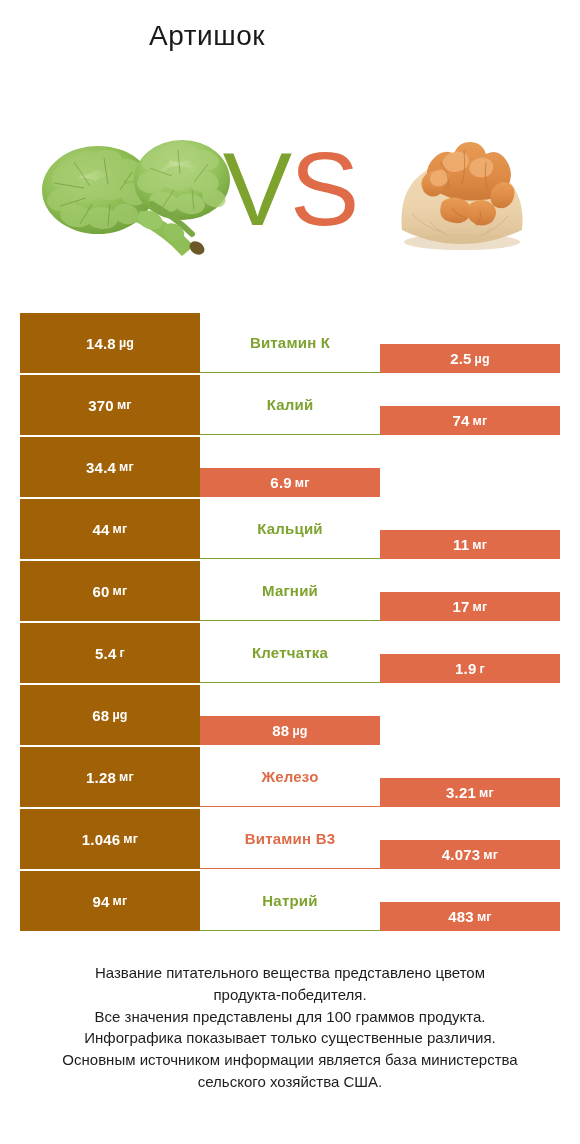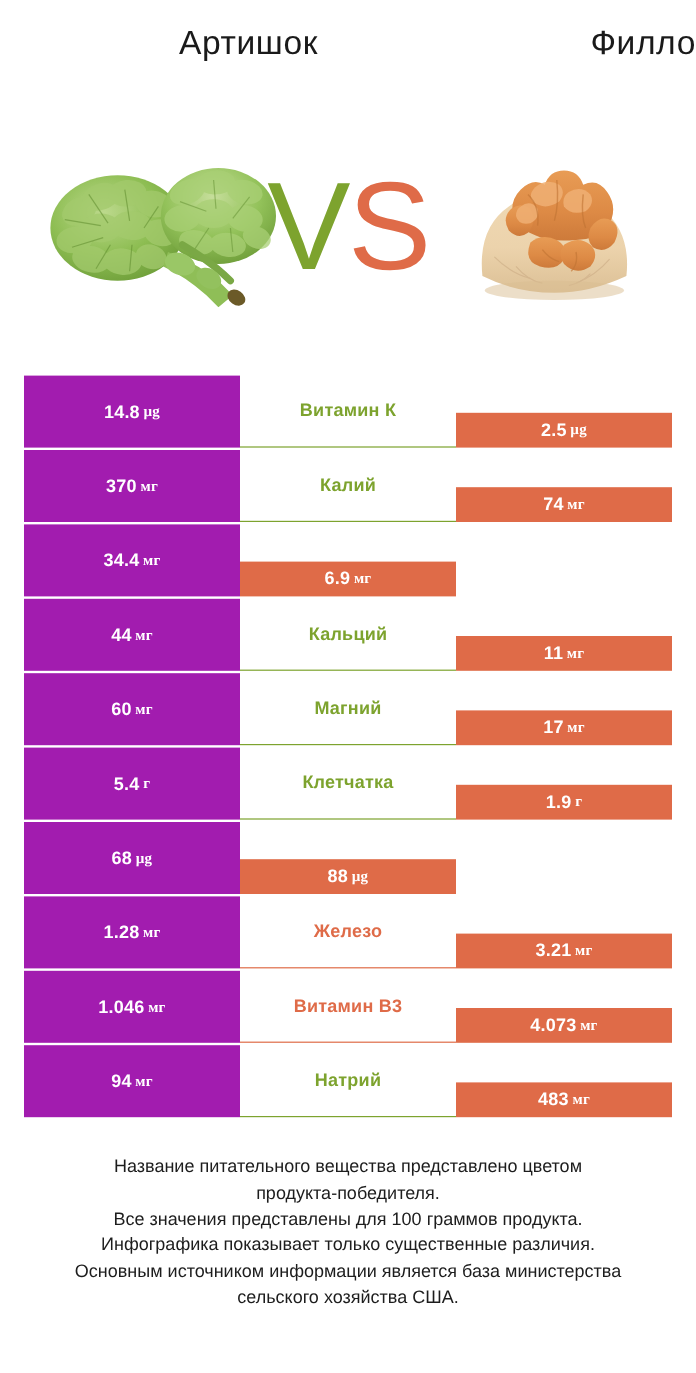--- a/index.html
+++ b/index.html
@@ -60,57 +60,56 @@
     justify-content:center;
     font-size:15px;
     white-space:nowrap;
   }
   .cell-left, .cell-right {
     width:180px;
     color:#ffffff;
     font-weight:600;
     letter-spacing:0.2px;
   }
-  .cell-left  { background:#a21caf; }
+  .cell-left  { background:#a16207; }
   .cell-right { background:#DF6B48;margin-top:31px; }
   .cell-mid {
     flex:1;
     background:#ffffff;
     font-weight:700;
     font-size:15px;
     letter-spacing:0.2px;
     border-bottom:1px solid #7DA32E;
   }
   .row:first-child .cell-mid { border-top:0; }
   .cell-mid.win-green  { color:#7DA32E; border-bottom-color:#7DA32E; }
   .cell-mid.win-orange { color:#DF6B48; border-bottom-color:#DF6B48; }
 
   .val-num  { font-size:15px; font-weight:700; }
-  .val-unit { font-size:12.5px; font-weight:600; margin-left:3px;font-family:Liberation Serif, serif; }
+  .val-unit { font-size:12.5px; font-weight:600; margin-left:3px; }
 
   
   .footer {
     position:absolute;
     left:30px; right:30px;
     top:962px;
     text-align:center;
     font-size:15px;
     font-weight:300;
     line-height:1.45;
     color:#1d1d1d;
   }
   .footer div { white-space:nowrap; }
 </style>
 </head>
 <body>
 
 <div class="header">
 
   <div class="title title-left">Артишок</div>
-  <div class="title title-right">Филло</div>
 
   <div class="food food-left">
     <svg viewBox="0 0 205 128" width="205" height="128">
       <defs>
         <radialGradient id="ga" cx="40%" cy="35%" r="75%">
           <stop offset="0%" stop-color="#bcd98c"></stop>
           <stop offset="55%" stop-color="#8dbd52"></stop>
           <stop offset="100%" stop-color="#6a9a36"></stop>
         </radialGradient>
         <radialGradient id="gb" cx="45%" cy="30%" r="75%">

